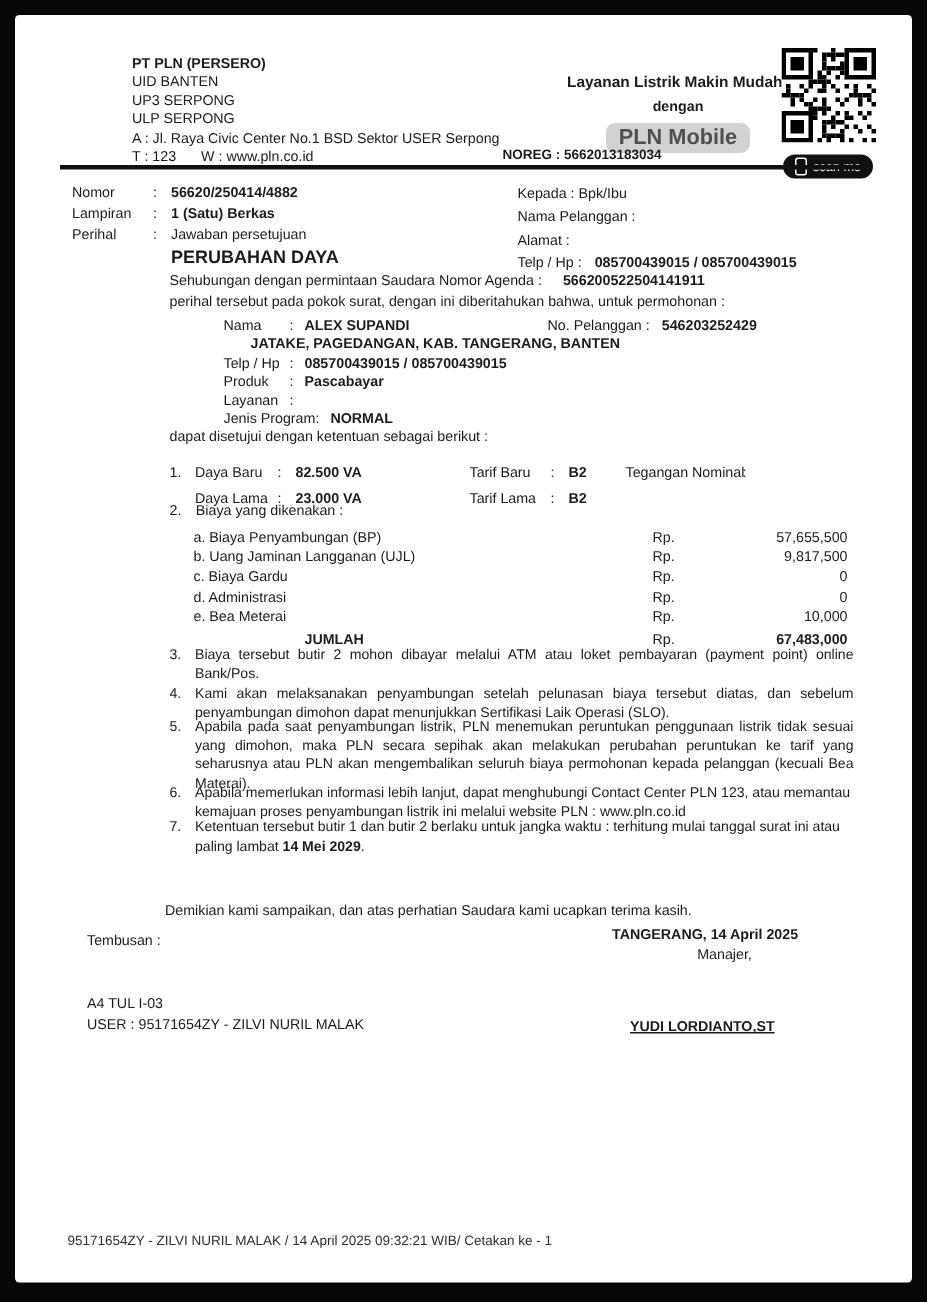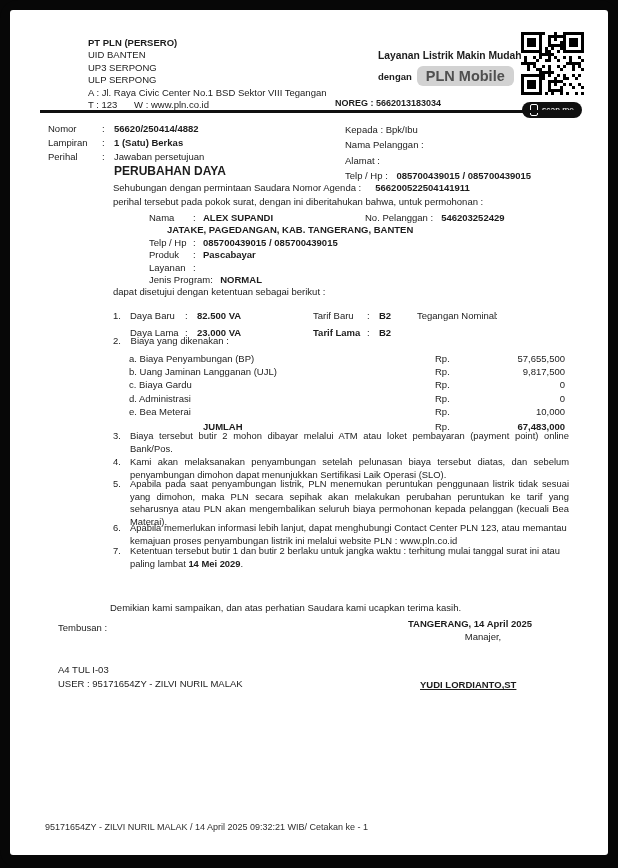--- a/index.html
+++ b/index.html
@@ -13,21 +13,21 @@
   .b{font-weight:bold;}
   .t{font-size:9.5px;line-height:12.5px;}
   
   .logo-box{left:30px;top:22px;width:52px;text-align:center;}
   .logo-word{color:#9b9b9b;font-weight:bold;font-size:17px;letter-spacing:4px;margin-top:1px;}
   .company{left:78px;top:27px;font-size:9.5px;line-height:12.4px;}
   .company .line1{font-weight:bold;}
   .contact span + span{margin-left:14px;}
   .promo{left:368px;top:40px;width:148px;}
   .promo-title{font-weight:bold;font-size:10.3px;line-height:12px;}
-  .promo-row{margin-top:4px;display:flex;align-items:center;gap:5px;}
+  .promo-row{margin-top:4px;display:flex;align-items:center;gap:5px;flex-direction:column;}
   .promo-prefix{font-weight:bold;font-size:9.5px;}
   .promo-badge{background:#d2d2d2;color:#4f4f4f;font-weight:bold;font-size:14.5px;
     padding:2px 9px;border-radius:6px;}
   .qr-wrap{left:509px;top:22px;width:66px;text-align:center;}
   .scanme{margin-top:3px;display:inline-flex;align-items:center;gap:4px;background:#101010;color:#fff;
     font-size:8.5px;padding:2px 8px;border-radius:9px;}
   .phone-ic{display:inline-block;width:6px;height:10px;border:1px solid #fff;border-radius:2px;}
   .noreg{left:325px;top:88px;font-weight:bold;font-size:9px;}
   .rule{left:30px;top:100px;width:540px;height:3px;background:#101010;}
   
@@ -77,21 +77,21 @@
 
 <div class="frame">
   <div class="page">
 
 
     <div class="abs company t">
       <div class="line1">PT PLN (PERSERO)</div>
       <div>UID BANTEN</div>
       <div>UP3 SERPONG</div>
       <div>ULP SERPONG</div>
-      <div>A : Jl. Raya Civic Center No.1 BSD Sektor VIII Tegangan</div>
+      <div>A : Jl. Raya Civic Center No.1 BSD Sektor USER Serpong</div>
       <div class="contact">
         <span>T : 123</span>
         <span>W : www.pln.co.id</span>
       </div>
     </div>
 
     <div class="abs promo">
       <div class="promo-title">Layanan Listrik Makin Mudah</div>
       <div class="promo-row">
         <span class="promo-prefix">dengan</span>
@@ -286,21 +286,21 @@
       <span class="abs" style="left:72px;top:0;">:</span>
       <span class="abs b" style="left:84px;top:0;">82.500  VA</span>
       <span class="abs" style="left:200px;top:0;">Tarif Baru</span>
       <span class="abs" style="left:254px;top:0;">:</span>
       <span class="abs b" style="left:266px;top:0;">B2</span>
       <span class="abs" style="left:304px;top:0;">Tegangan Nominal</span>
       <span class="abs" style="left:382px;top:0;">:</span>
       <span class="abs" style="left:17px;top:17px;">Daya Lama</span>
       <span class="abs" style="left:72px;top:17px;">:</span>
       <span class="abs b" style="left:84px;top:17px;">23.000 VA</span>
-      <span class="abs" style="left:200px;top:17px;font-weight:bold;">Tarif Lama</span>
+      <span class="abs" style="left:200px;top:17px;">Tarif Lama</span>
       <span class="abs" style="left:254px;top:17px;">:</span>
       <span class="abs b" style="left:266px;top:17px;">B2</span>
     </div>
 
     <div class="abs item2-head">
       <span>2.</span>
       <span style="margin-left:7px;">Biaya yang dikenakan :</span>
     </div>
     <div class="abs fees">
       <div class="fee-row">

